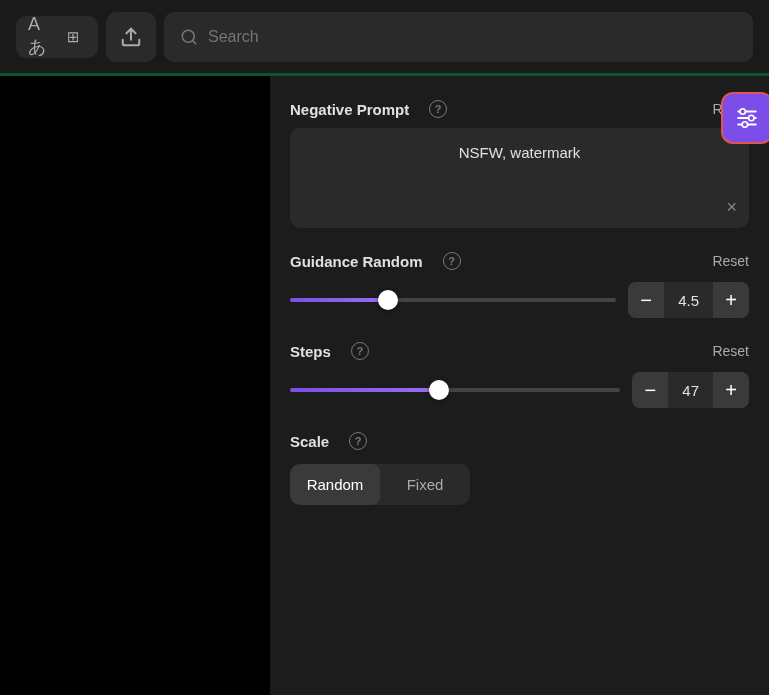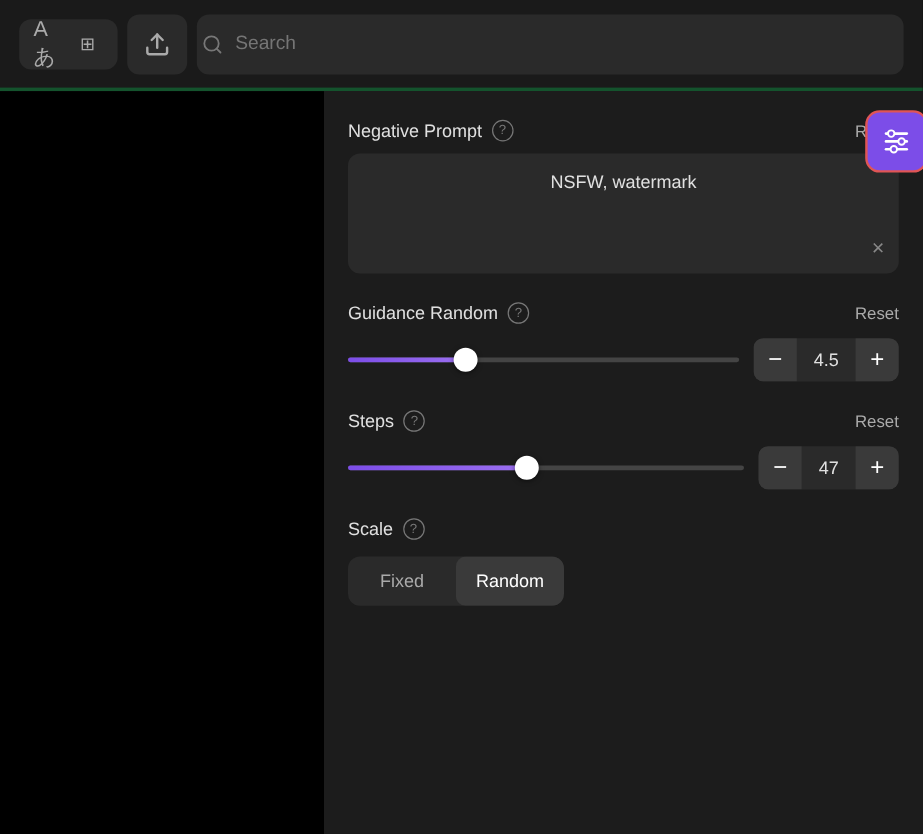--- a/index.html
+++ b/index.html
@@ -66,21 +66,21 @@
       display: flex;
       align-items: center;
       justify-content: center;
     }
 
     .search-bar {
       flex: 1;
       background: #2a2a2a;
       border: none;
       border-radius: 10px;
-      padding: 12px 4px;
+      padding: 12px 16px;
       color: #777777;
       font-size: 16px;
       height: 50px;
       display: flex;
       align-items: center;
       gap: 10px;
     }
 
     .search-bar input {
       background: transparent;
@@ -140,23 +140,23 @@
     .section-header {
       display: flex;
       align-items: center;
       justify-content: space-between;
       margin-bottom: 10px;
     }
 
     .section-title {
       display: flex;
       align-items: center;
-      gap: 8px;
+      gap: 20px;
       font-size: 15px;
-      font-weight: 400;
+      font-weight: 700;
       color: #e0e0e0;
     }
 
     .section-title .help-icon {
       width: 18px;
       height: 18px;
       border-radius: 50%;
       border: 1.5px solid #777;
       display: flex;
       align-items: center;
@@ -423,19 +423,19 @@
     <div class="seed-section">
       <div class="section-header">
         <div class="section-title">
           <span>Scale</span>
           <div class="help-icon">
             <span>?</span>
           </div>
         </div>
       </div>
       <div class="seed-toggle">
+        <button class="seed-toggle-btn active">Random</button>
         <button class="seed-toggle-btn">Fixed</button>
-        <button class="seed-toggle-btn active">Random</button>
       </div>
     </div>
 
   </div>
 </div>
 
 </body></html>

